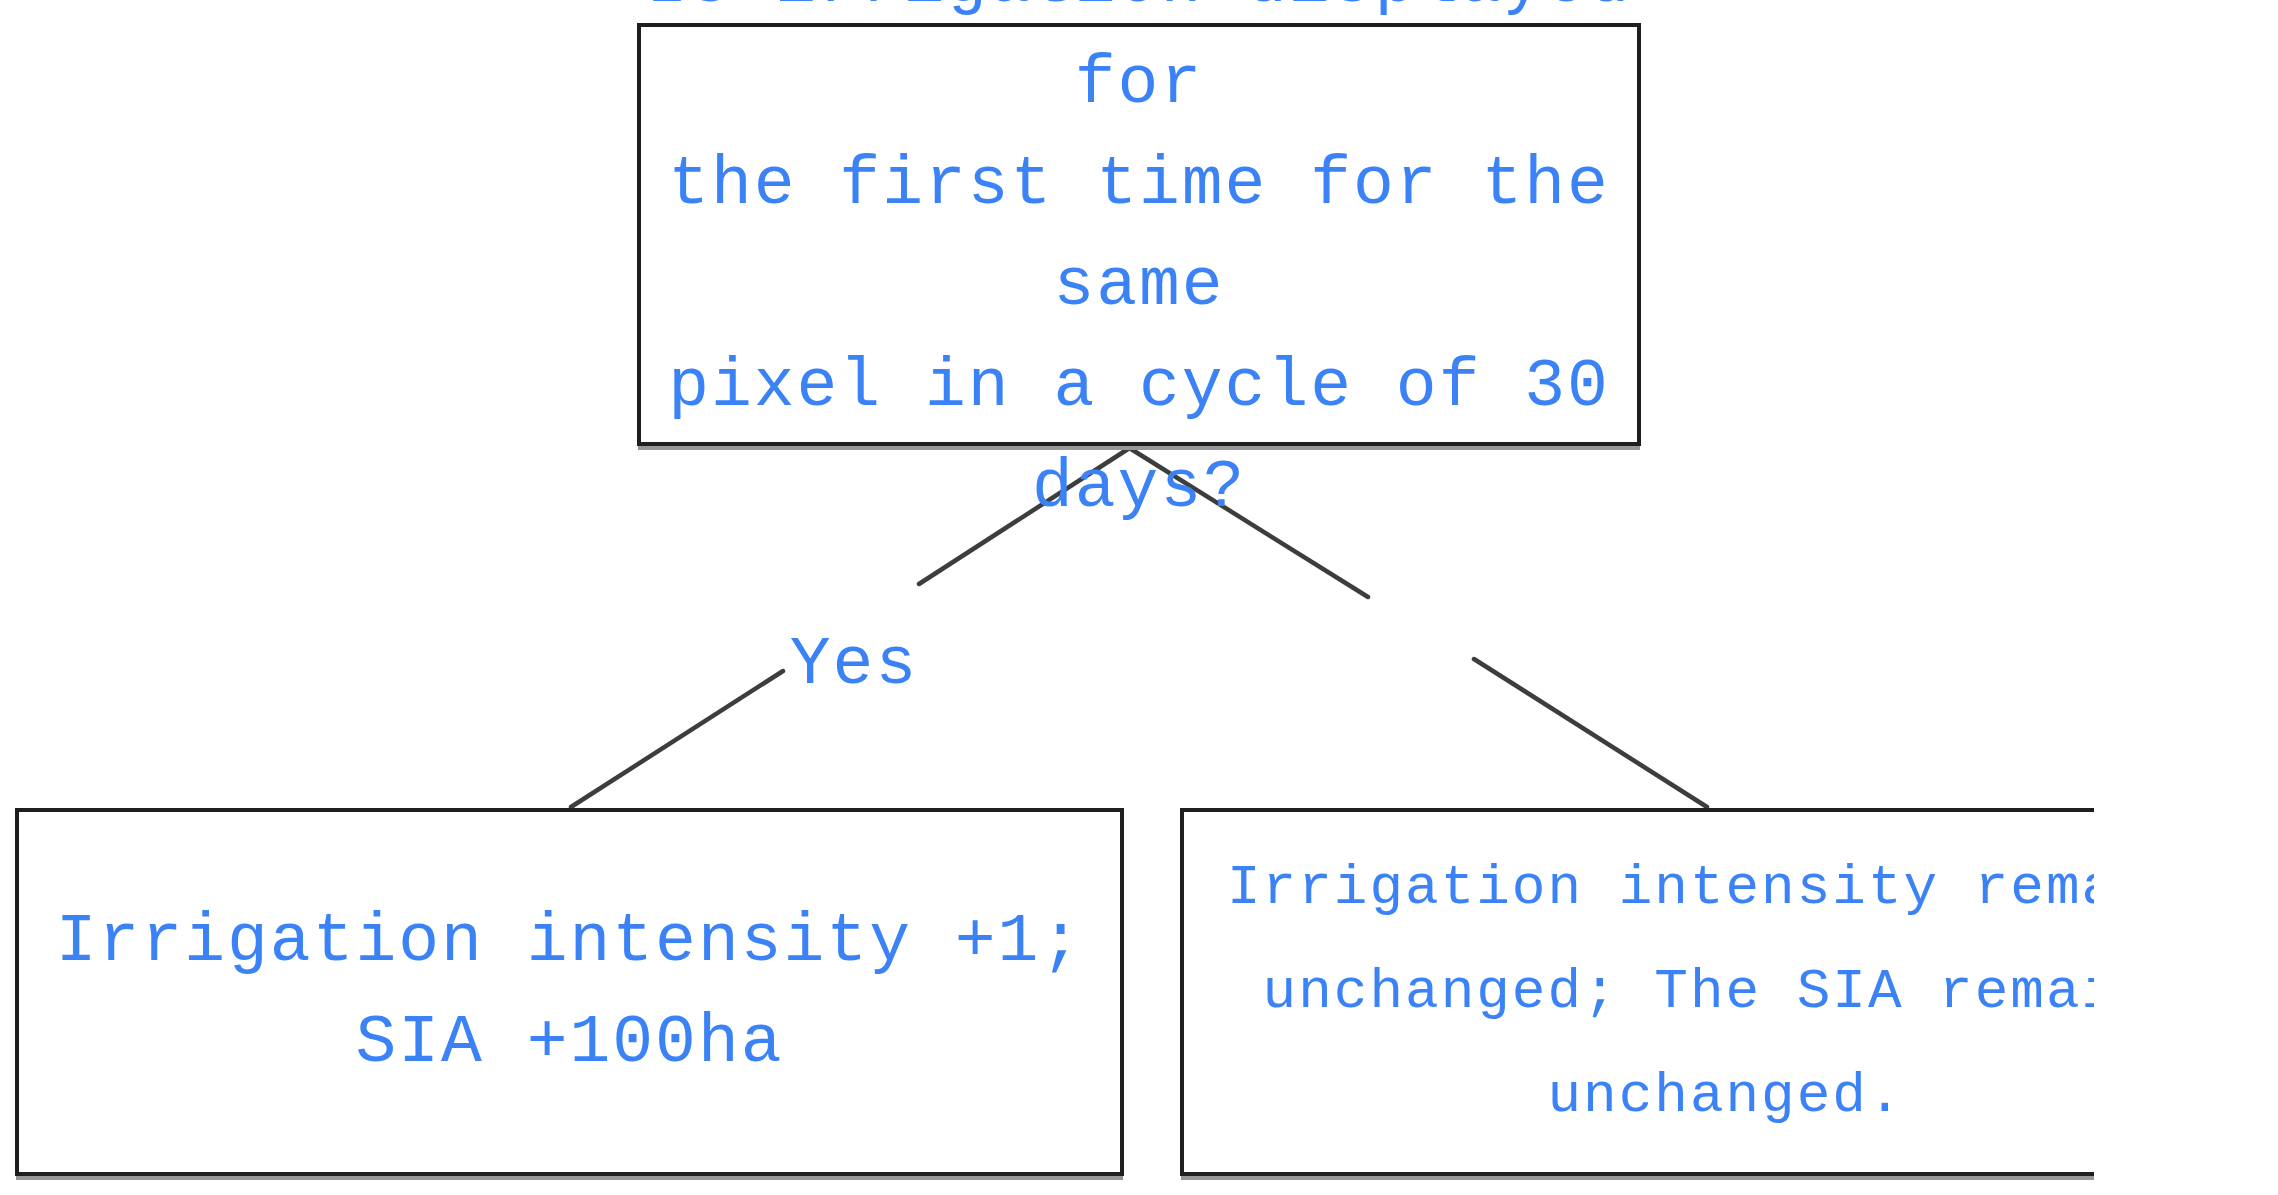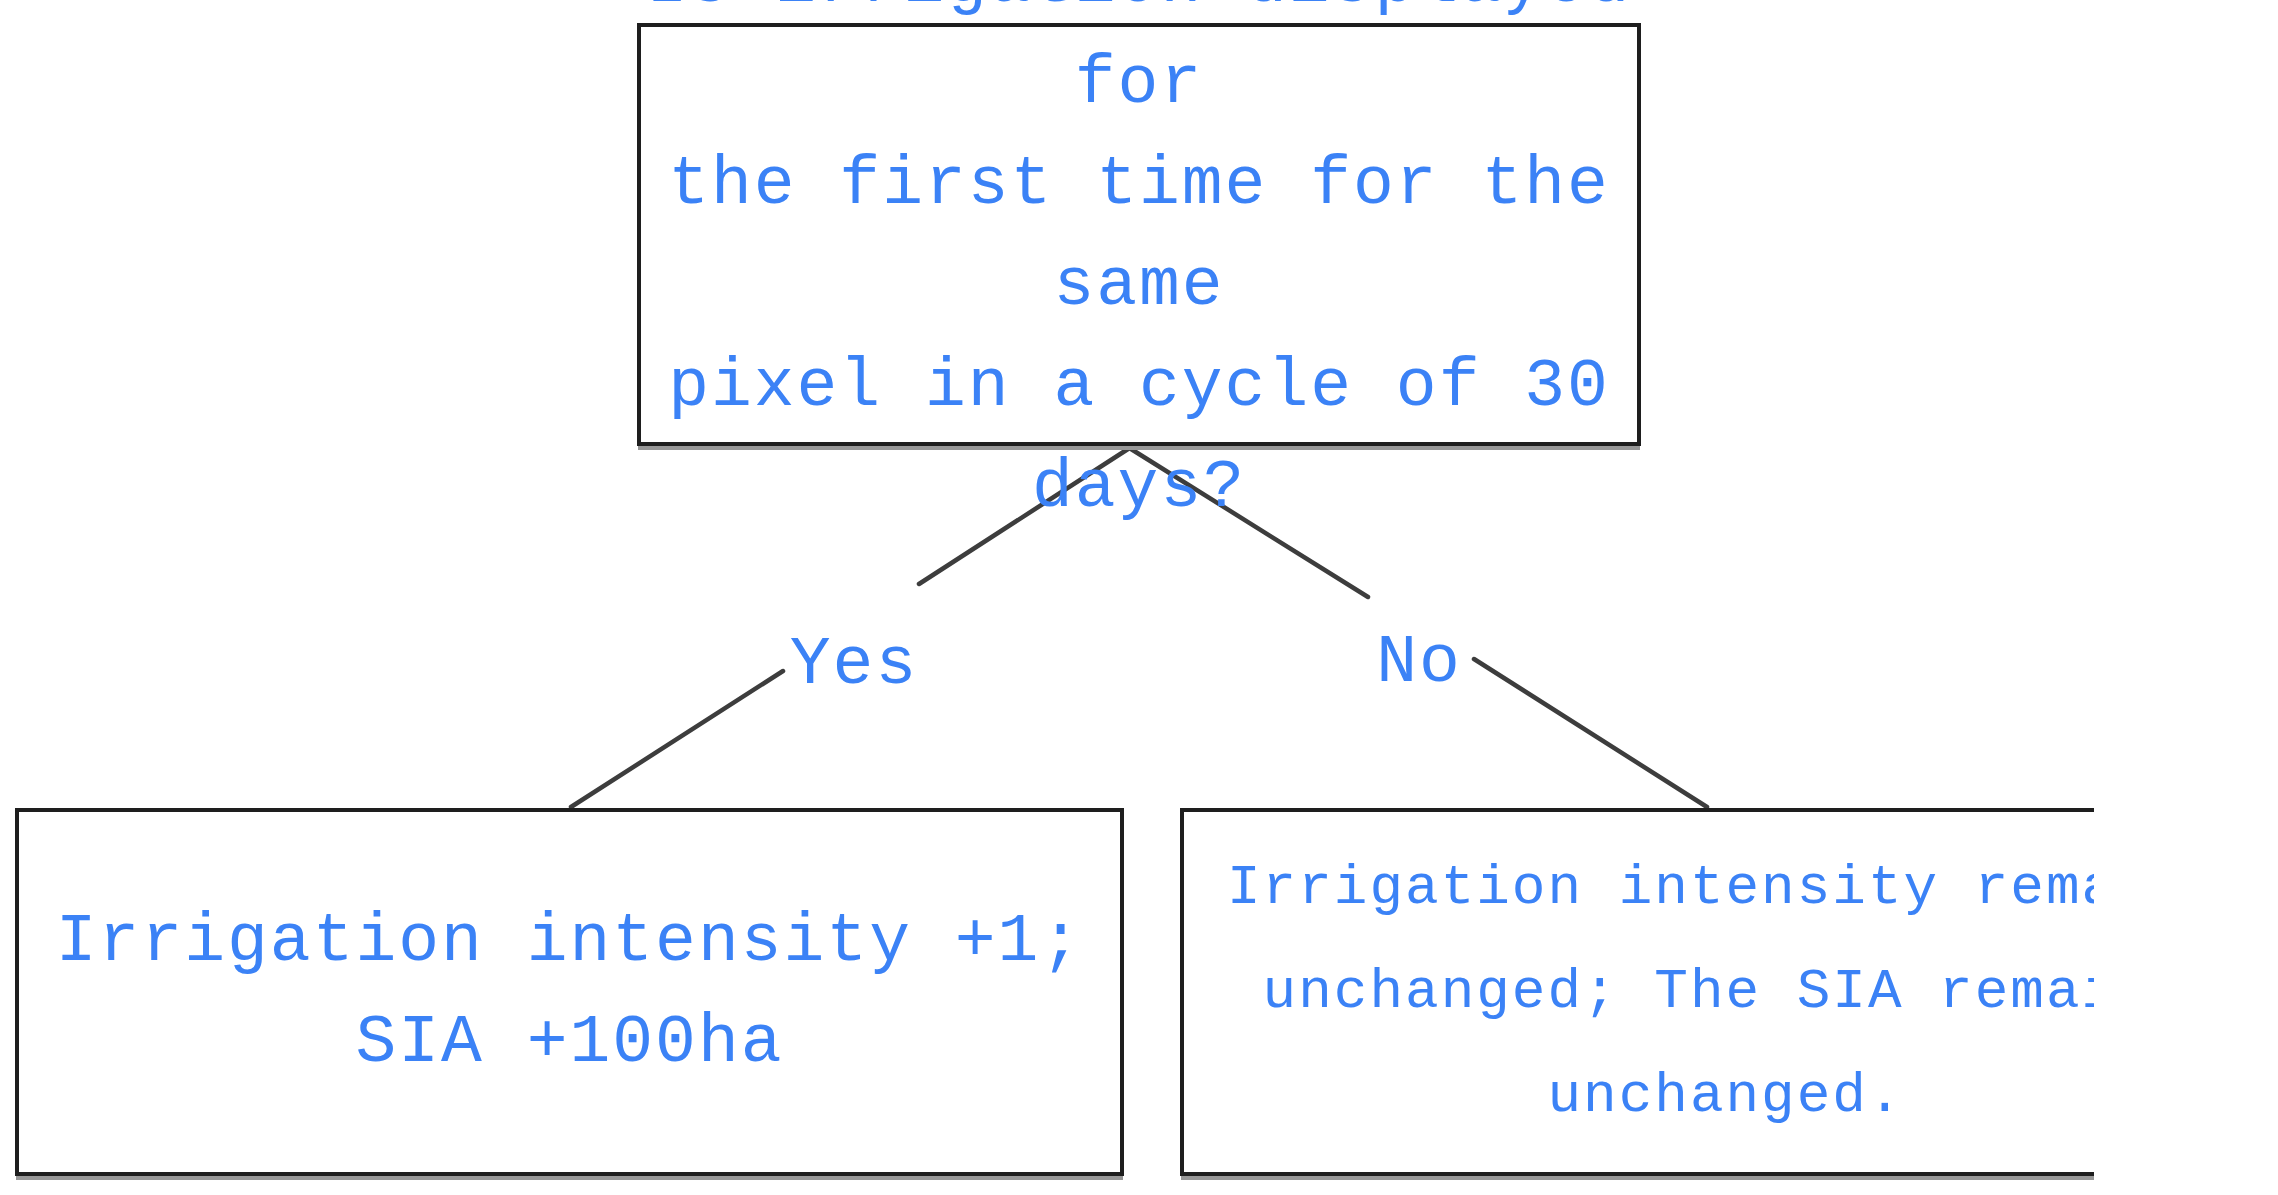--- a/index.html
+++ b/index.html
@@ -99,21 +99,20 @@
 
   <div class="node" id="question-box">
     <div class="node-text">Is irrigation displayed for
 the first time for the same
 pixel in a cycle of 30
 days?</div>
   </div>
 
   <div class="edge-label" id="yes-label">Yes</div>
 
-  <div class="edge-label" id="no-label">No</div>
 
   <div class="node" id="yes-outcome-box">
     <div class="node-text">Irrigation intensity +1;
 SIA +100ha</div>
   </div>
 
   <div class="node" id="no-outcome-box">
     <div class="node-text">Irrigation intensity remains
 unchanged; The SIA remains
 unchanged.</div>

